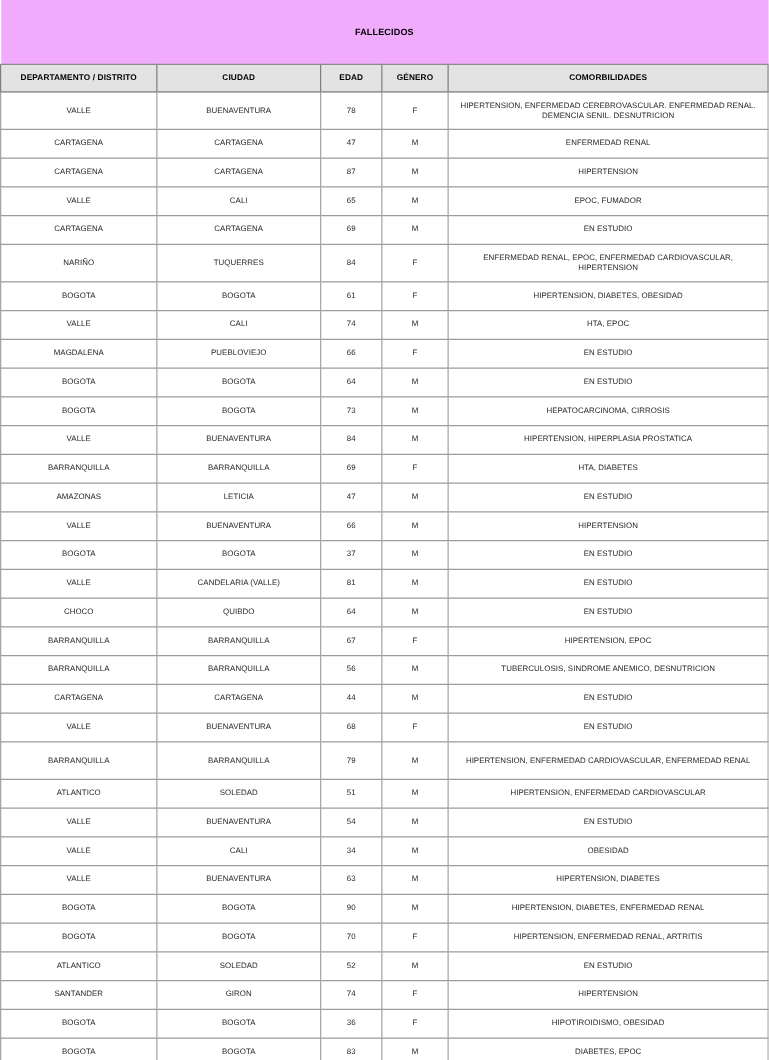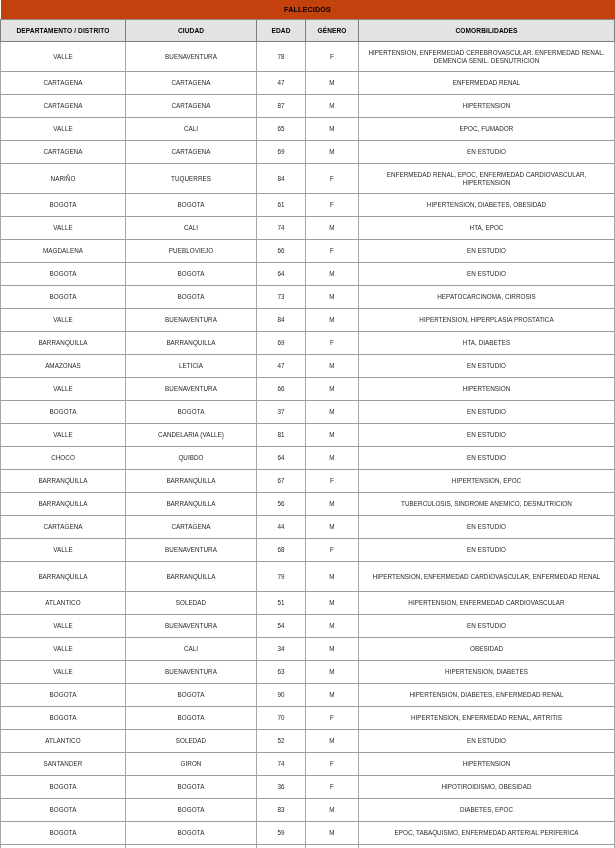--- a/index.html
+++ b/index.html
@@ -29,27 +29,27 @@
   }
   table.data-table col.c-dep { width: 125px; }
   table.data-table col.c-ciu { width: 131px; }
   table.data-table col.c-edad { width: 49px; }
   table.data-table col.c-gen  { width: 53px; }
   table.data-table col.c-com  { width: 256px; }
 
   tr.title-row td {
     border: none;
     border-bottom: 1px solid #8c8c8c;
-    background: #c2410c;
+    background: #f0abfc;
     text-align: center;
     font-size: 7.2px;
     font-weight: bold;
     letter-spacing: 0.15px;
     height: 19px;
-    padding: 0 2px;
+    padding: 16px 2px;
     vertical-align: middle;
     color: #000000;
   }
 
   tr.header-row th {
     background: #e3e3e3;
     border: 1px solid #7f7f7f;
     font-size: 6.6px;
     font-weight: bold;
     text-align: center;

